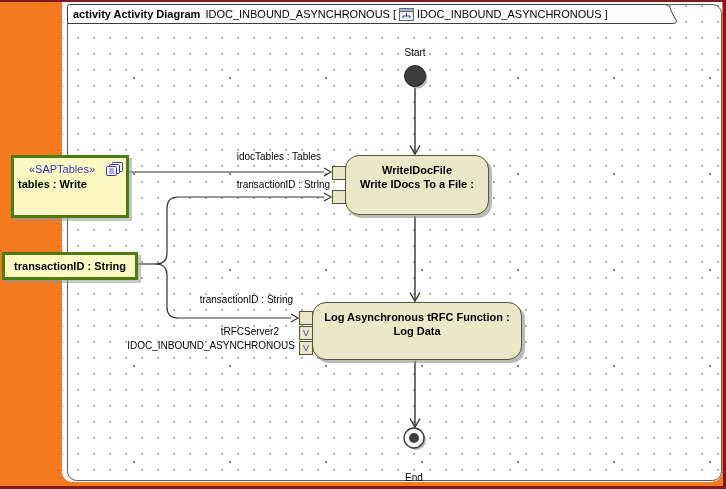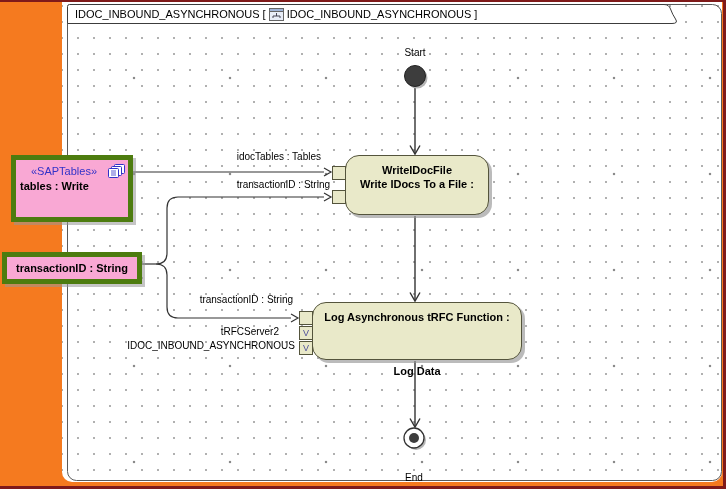--- a/index.html
+++ b/index.html
@@ -29,21 +29,21 @@
   .lbl.center{text-align:center;}
   .action{
     position:absolute;z-index:4;
     background:#E9E9C9;border:1.5px solid #54543C;border-radius:14px;
     box-shadow:3px 3px 0 rgba(150,150,150,0.65);
     display:flex;flex-direction:column;justify-content:flex-start;
     padding-top:7px;text-align:center;font-weight:bold;line-height:14px;
   }
   .objnode{
     position:absolute;z-index:6;
-    background:#f9a8d4;border:5px solid #4d7c0f;
+    background:#fef9c3;border:3px solid #4d7c0f;
     box-shadow:3px 3px 0 rgba(150,150,150,0.55);
   }
   .stereo{color:#3232C8;text-align:center;line-height:15px;}
   .objname{font-weight:bold;line-height:15px;}
   .pin{
     position:absolute;z-index:5;width:12px;height:12px;
     background:#E9E9C9;border:1px solid #54543C;
     font-size:9px;line-height:12px;text-align:center;color:#50509A;
   }
   #tab-text{
@@ -105,40 +105,41 @@
   </g>
 
   <g>
     <circle cx="416" cy="440" r="10" fill="#b5b5b5"></circle>
     <circle cx="414" cy="438" r="10" fill="#ffffff" stroke="#333" stroke-width="1.3"></circle>
     <circle cx="414" cy="438" r="5" fill="#3D3D3D"></circle>
   </g>
 </svg>
 
 <div id="tab-text">
+  <span class="b">activity Activity Diagram</span>
   <span class="nm">IDOC_INBOUND_ASYNCHRONOUS</span>
   <span>[</span>
   <svg width="15" height="13" viewBox="0 0 15 13" style="margin-right:3px;">
     <rect x="0.5" y="0.5" width="14" height="12" fill="#e8edf8" stroke="#666"></rect>
     <rect x="0.5" y="0.5" width="14" height="3" fill="#9fb4d8" stroke="#666"></rect>
     <path d="M 7.5 5 L 7.5 8 M 4 8 L 11 8 M 4 8 L 4 10 M 11 8 L 11 10" stroke="#445" fill="none"></path>
   </svg>
   <span>IDOC_INBOUND_ASYNCHRONOUS</span>
   <span>]</span>
 </div>
 
 <div class="lbl center" style="left:390px;top:47px;width:50px;">Start</div>
 <div class="lbl center" style="left:389px;top:472px;width:50px;">End</div>
 
 <div class="action" style="left:345px;top:155px;width:142px;height:51px;">
   <span>WriteIDocFile</span>
   <span>Write IDocs To a File :</span>
 </div>
 
-<div class="action" style="left:312px;top:302px;width:208px;height:49px;gap:40px;">
+<div class="action" style="left:312px;top:302px;width:208px;height:49px;">
   <span>Log Asynchronous tRFC Function :</span>
   <span>Log Data</span>
 </div>
 
 <div class="pin" style="left:332px;top:166px;"></div>
 <div class="pin" style="left:332px;top:190px;"></div>
 
 <div class="pin" style="left:299px;top:311px;"></div>
 <div class="pin" style="left:299px;top:326px;">V</div>
 <div class="pin" style="left:299px;top:341px;">V</div>

